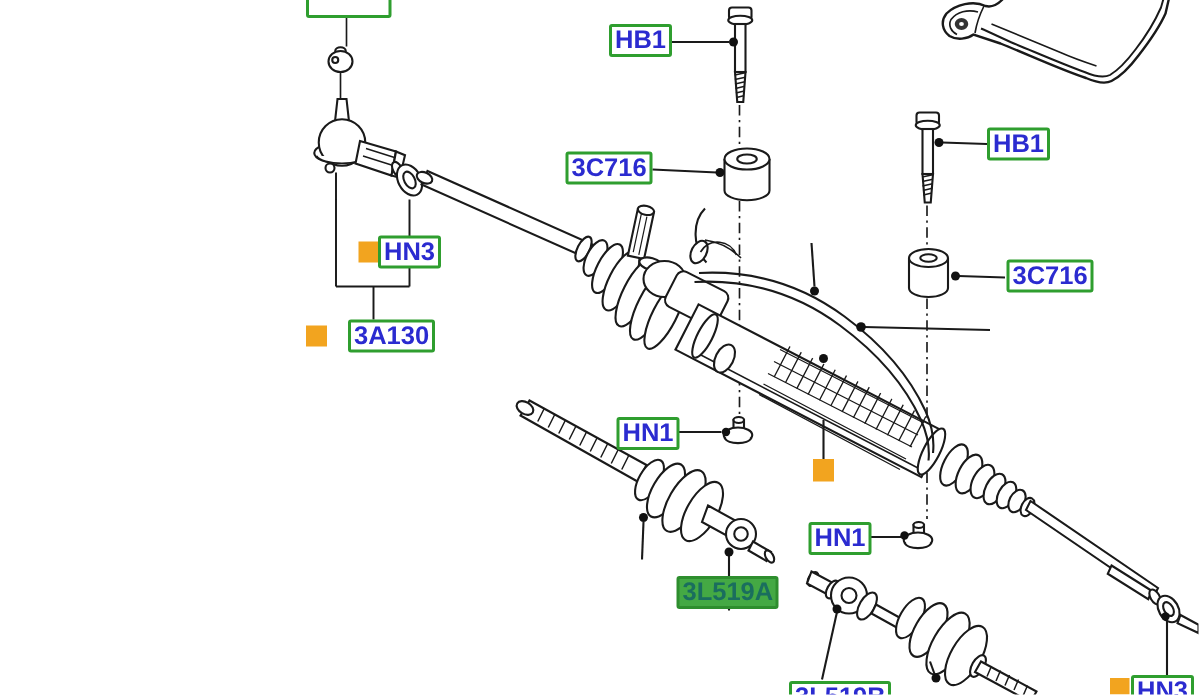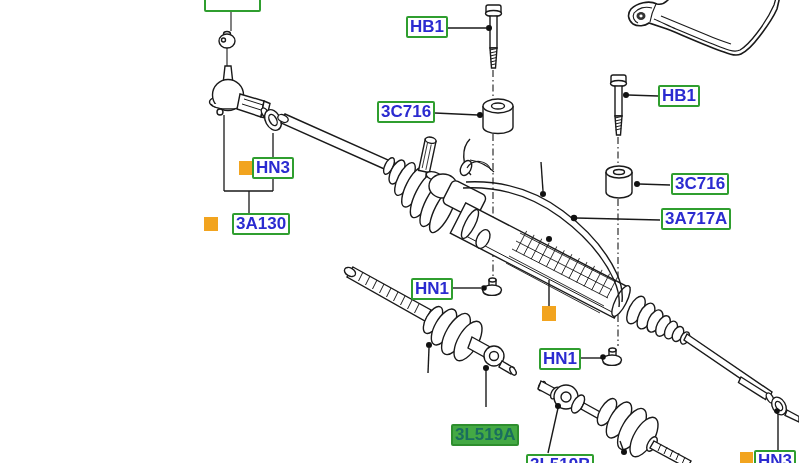--- a/index.html
+++ b/index.html
@@ -251,26 +251,25 @@
       <circle cx="624" cy="452" r="3"></circle>
     </g>
   </g>
 </svg>
 
 <div class="label" style="left:204px;top:-16px;width:49px;height:24px"></div>
 <div class="label" style="left:406px;top:16px">HB1</div>
 <div class="label" style="left:377px;top:101px">3C716</div>
 <div class="label" style="left:658px;top:85px">HB1</div>
 <div class="label" style="left:671px;top:173px">3C716</div>
-<div class="label" style="left:661px;top:208px">3A717A</div>
 <div class="label" style="left:252px;top:157px">HN3</div>
 <div class="label" style="left:232px;top:213px">3A130</div>
 <div class="label" style="left:411px;top:278px">HN1</div>
 <div class="label" style="left:539px;top:348px">HN1</div>
-<div class="label highlight" style="left:451px;top:424px">3L519A</div>
+<div class="label highlight" style="left:451px;top:384px">3L519A</div>
 <div class="label" style="left:526px;top:454px">3L519B</div>
 <div class="label" style="left:754px;top:450px">HN3</div>
 
 <div class="marker" style="left:239px;top:161px;width:13px;height:14px"></div>
 <div class="marker" style="left:204px;top:217px;width:14px;height:14px"></div>
 <div class="marker" style="left:542px;top:306px;width:14px;height:15px"></div>
 <div class="marker" style="left:740px;top:452px;width:13px;height:11px"></div>
 </div>
 
 </body></html>

